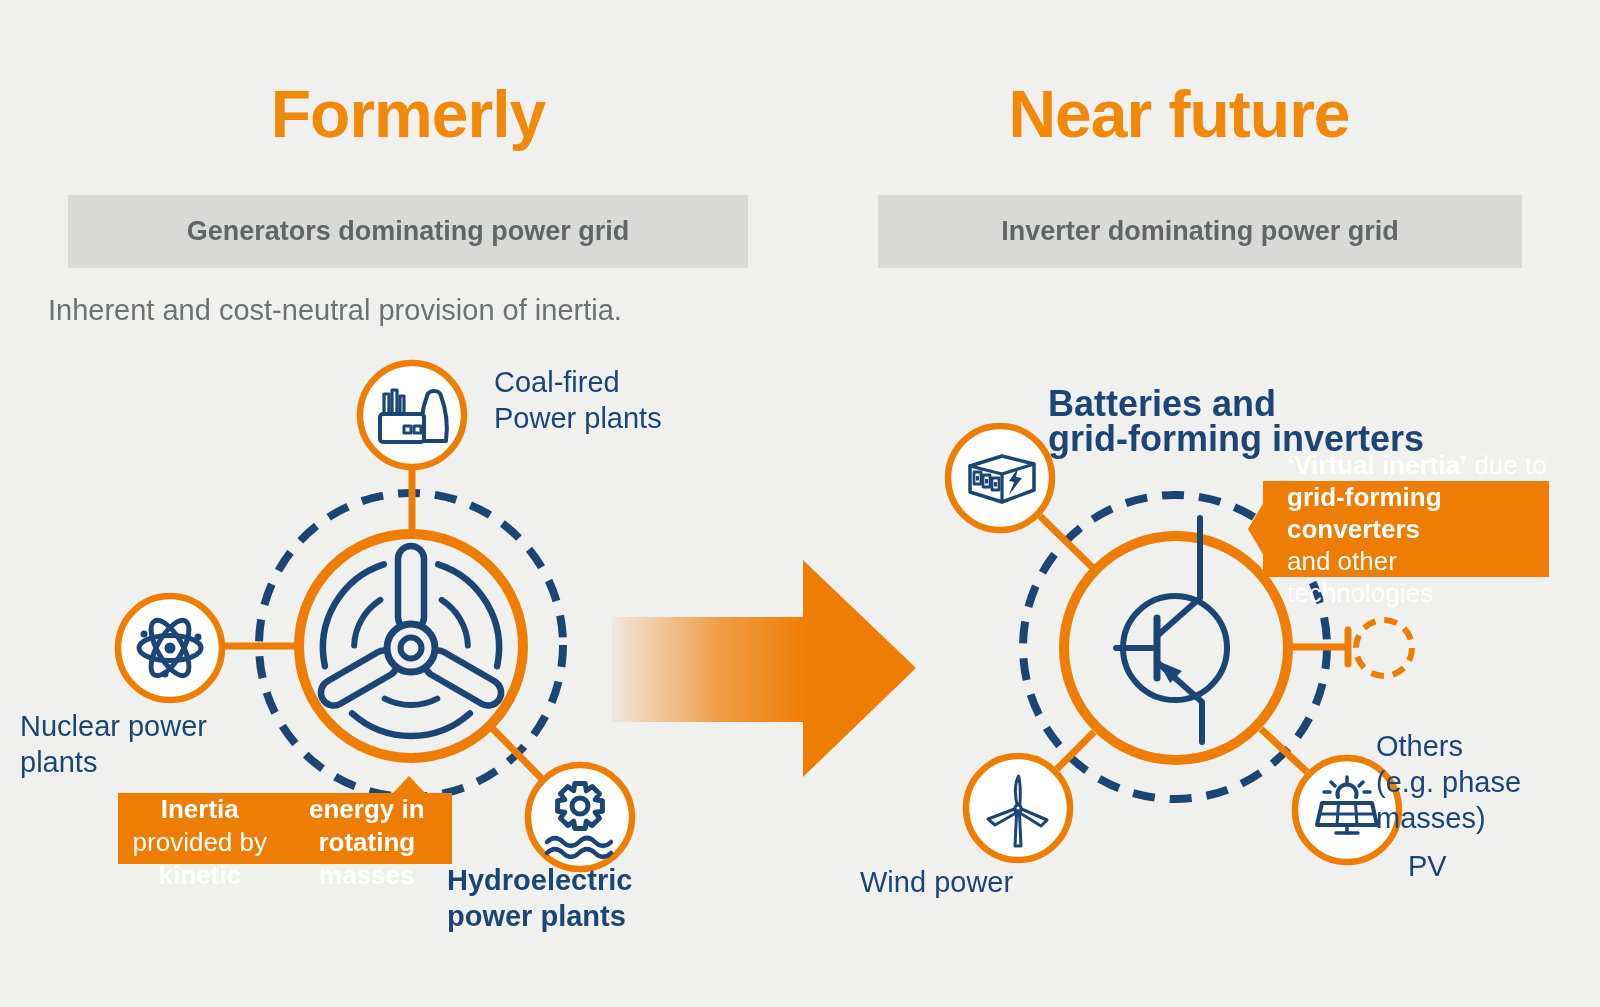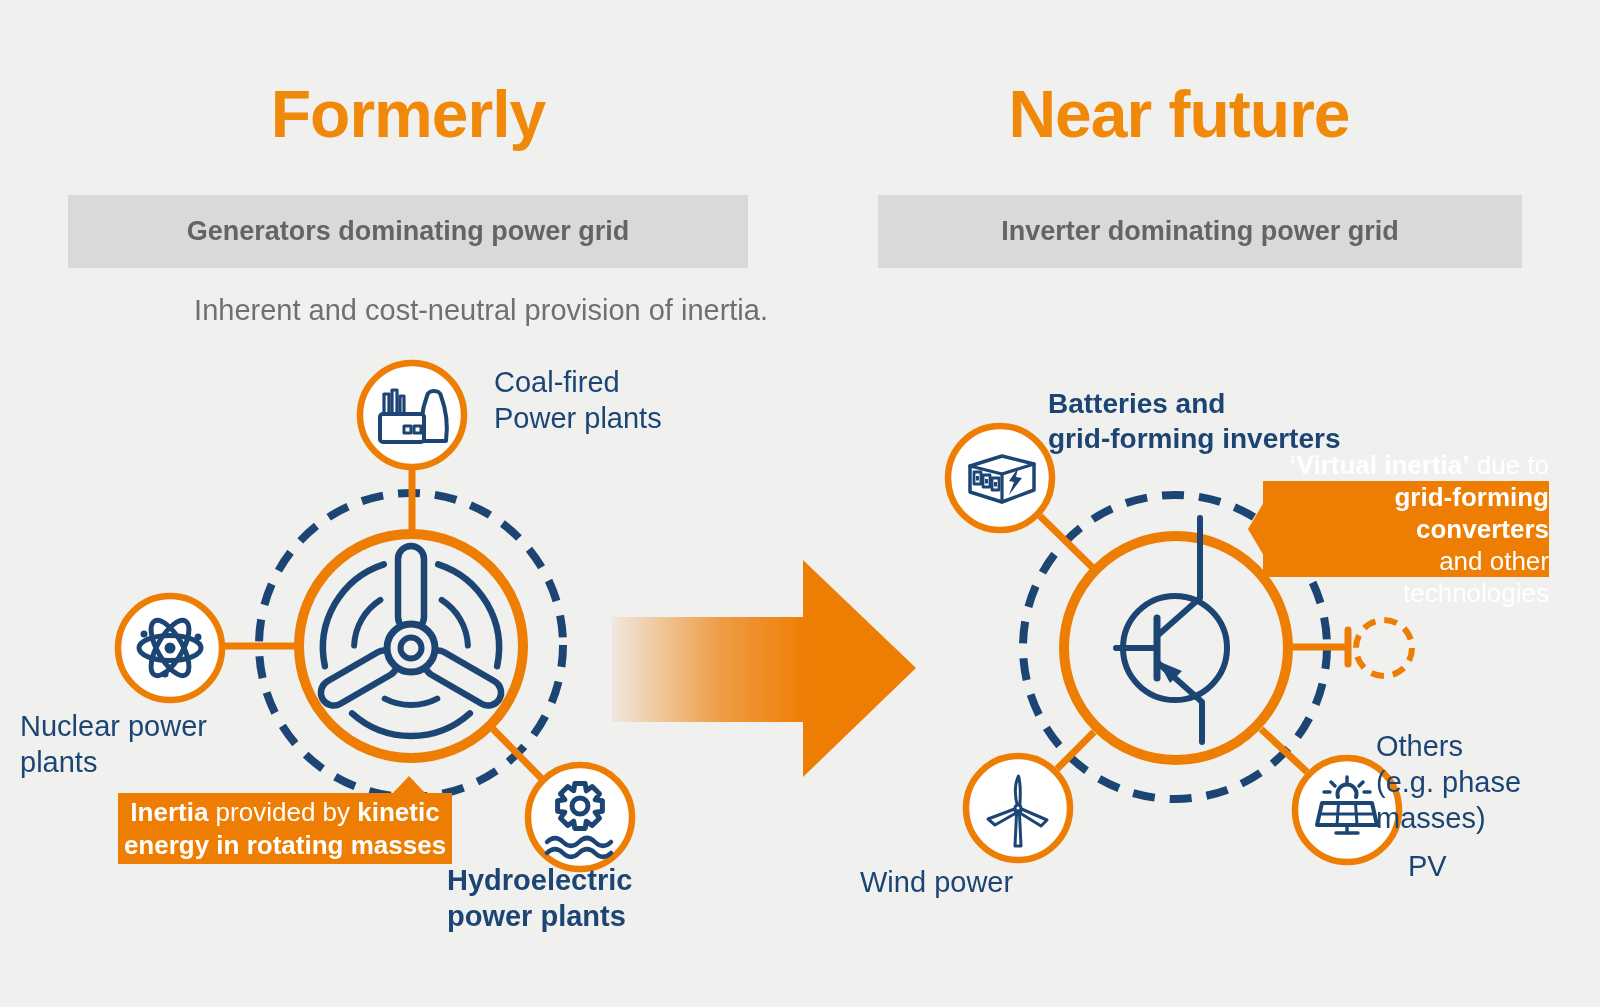--- a/index.html
+++ b/index.html
@@ -20,48 +20,48 @@
   .title.left{left:68px;width:680px;}
   .title.right{left:830px;width:698px;}
   .banner{
     top:195px;height:73px;background:#d9d9d8;
     color:#626466;font-size:27px;font-weight:bold;
     text-align:center;line-height:73px;z-index:3;
   }
   .banner.left{left:68px;width:680px;}
   .banner.right{left:830px;width:644px;margin-left:48px;}
   .subtitle{
-    font-size:29px;color:#6e7072;text-align:right;line-height:39px;z-index:3;
+    font-size:29px;color:#6e7072;text-align:left;line-height:39px;z-index:3;
   }
   .subtitle.left{left:48px;width:720px;top:291px;}
   .subtitle.right{left:810px;width:738px;top:286px;}
   .nodelabel{
     font-size:29px;color:#1d4574;line-height:36px;z-index:3;
   }
   .nodelabel.center{text-align:left;}
   .battery-label{
-    left:1048px;top:386px;font-size:28px;font-weight:bold;
+    left:1048px;top:386px;font-size:36px;font-weight:bold;
     color:#1d4574;line-height:35px;z-index:3;
   }
   .callout{
     background:#ee7d03;color:#ffffff;z-index:4;
   }
   .callout-left{
     left:118px;top:793px;width:334px;height:71px;
     font-size:26px;line-height:33px;text-align:center;
-    display:flex;flex-direction:column;justify-content:center;
+    display:flex;flex-direction:row;justify-content:center;
   }
   .callout-left::before{
     content:"";position:absolute;top:-17px;left:274px;
     border-left:17px solid transparent;border-right:17px solid transparent;
     border-bottom:18px solid #ee7d03;width:0;height:0;
   }
   .callout-right{
     left:1263px;top:481px;width:286px;height:96px;
-    font-size:26px;line-height:32px;text-align:right;
+    font-size:26px;line-height:32px;text-align:left;
     display:flex;flex-direction:column;justify-content:center;
     padding-left:24px;box-sizing:border-box;
   }
   .callout-right::before{
     content:"";position:absolute;left:-15px;top:50%;transform:translateY(-50%);
     border-top:27px solid transparent;border-bottom:27px solid transparent;
     border-right:16px solid #ee7d03;width:0;height:0;
   }
   svg.diagram{position:absolute;left:0;top:0;z-index:1;}
 </style>

